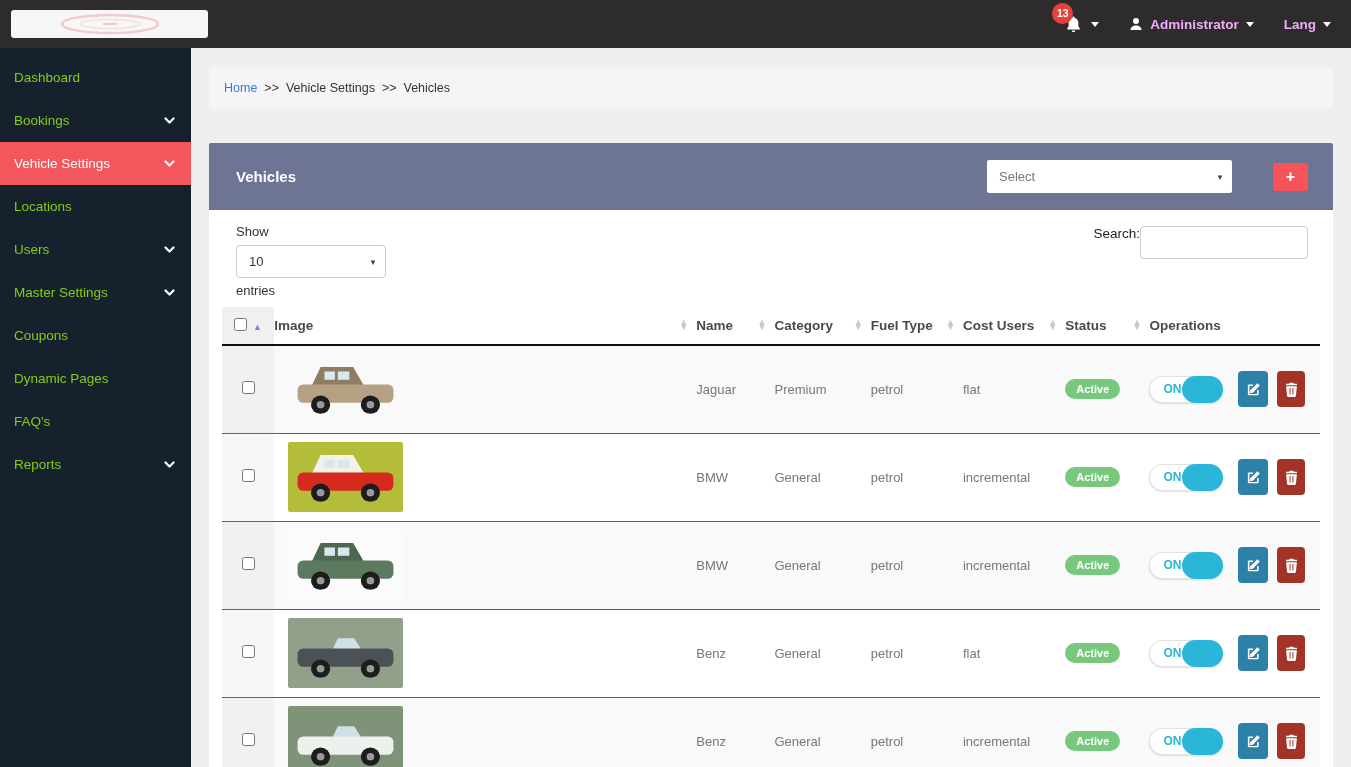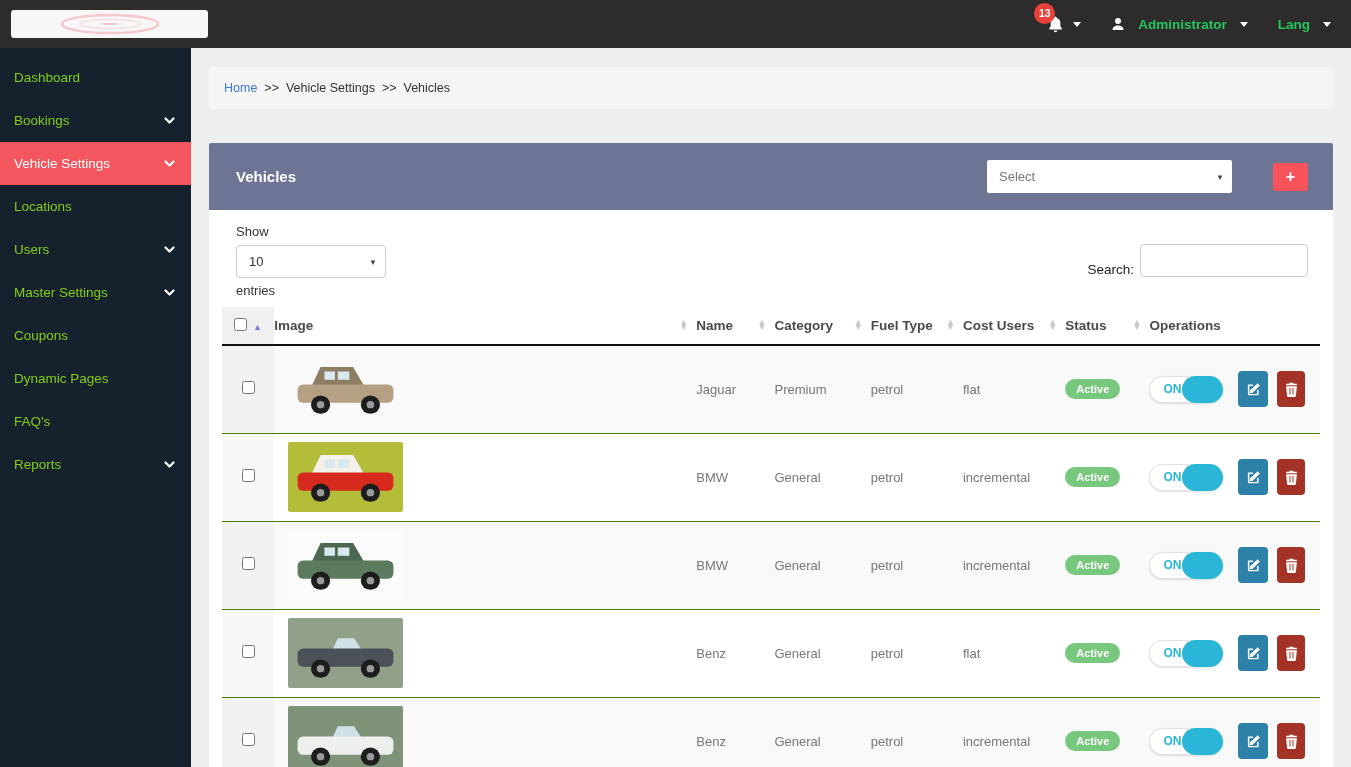--- a/index.html
+++ b/index.html
@@ -15,21 +15,21 @@
   }
   *{margin:0;padding:0;box-sizing:border-box;}
   html,body{width:1351px;height:767px;overflow:hidden;}
   body{font-family:"Liberation Sans","DejaVu Sans",sans-serif;background:#efefef;color:#333;}
 
   
   .navbar{position:absolute;top:0;left:0;width:1351px;height:48px;background:#2d2b2b;z-index:30;display:flex;align-items:center;justify-content:space-between;}
   .logo-box{margin-left:11px;width:197px;height:28px;background:#f7f7f7;border-radius:3px;display:flex;align-items:center;justify-content:center;cursor:pointer;}
   .logo-mark{opacity:.75;}
   .nav-right{display:flex;align-items:center;gap:30px;padding-right:20px;color:#fff;}
-  .nav-item{display:flex;align-items:center;gap:13px;cursor:pointer;font-size:13.5px;font-weight:bold;color:#22c55e;}
+  .nav-item{display:flex;align-items:center;gap:7px;cursor:pointer;font-size:13.5px;font-weight:bold;color:#f0abfc;}
   .caret{width:0;height:0;border-left:4px solid transparent;border-right:4px solid transparent;border-top:5px solid #fff;display:inline-block;}
   .bell-wrap{position:relative;display:flex;align-items:center;gap:8px;cursor:pointer;}
   .badge-notif{position:absolute;top:-12px;left:-12px;min-width:21px;height:21px;background:var(--notif-red);border-radius:50%;color:#fff;font-size:10.5px;font-weight:bold;display:flex;align-items:center;justify-content:center;padding:0 3px;}
 
   
   .sidebar{position:absolute;top:48px;left:0;bottom:0;width:191px;background:#16212e;z-index:20;padding-top:8px;}
   .side-item{height:43px;display:flex;align-items:center;justify-content:space-between;padding:0 16px 0 14px;color:#84cc16;font-size:13.5px;cursor:pointer;}
   .side-item.active{background:var(--sidebar-active);color:#fff;}
   .side-chevron{flex:0 0 auto;}
 
@@ -46,21 +46,21 @@
   .select-wrap .arrow{position:absolute;right:8px;top:50%;transform:translateY(-50%);font-size:8px;color:#444;pointer-events:none;}
   .select-wrap select{appearance:none;-webkit-appearance:none;border:none;background:transparent;width:100%;height:100%;padding:0 22px 0 12px;font-size:13px;color:#777;font-family:inherit;cursor:pointer;outline:none;}
   .ph-select{width:245px;height:33px;border:none;}
   .btn-add{width:35px;height:28px;background:var(--add-red);border:none;border-radius:3px;color:#fff;font-size:16px;font-weight:bold;cursor:pointer;line-height:1;}
 
   .panel-body{background:#fff;padding:14px 13px 0;min-height:523px;}
   .controls{display:flex;justify-content:space-between;align-items:flex-start;padding:0 12px 0 14px;}
   .show-block{font-size:13px;color:#333;}
   .show-select{width:150px;height:33px;margin:6px 0 5px;border-radius:4px;}
   .show-select select{color:#333;}
-  .search-block{display:flex;align-items:flex-end;gap:6px;font-size:13.5px;color:#222;margin-top:20px;}
+  .search-block{display:flex;align-items:flex-start;gap:0;font-size:13.5px;color:#222;margin-top:2px;}
   .search-input{width:168px;height:33px;border:1px solid #ccc;border-radius:4px;padding:0 8px;font-size:13px;font-family:inherit;outline:none;}
 
   
   table.vehicles{width:100%;border-collapse:collapse;margin-top:9px;table-layout:fixed;}
   th{font-size:13.5px;font-weight:bold;color:#4a4a4a;text-align:left;height:38px;position:relative;cursor:pointer;}
   thead tr{border-bottom:2px solid #111;}
   .col-check{width:52px;}
   .col-image{width:421px;}
   .col-name{width:78px;}
   .col-category{width:96px;}

